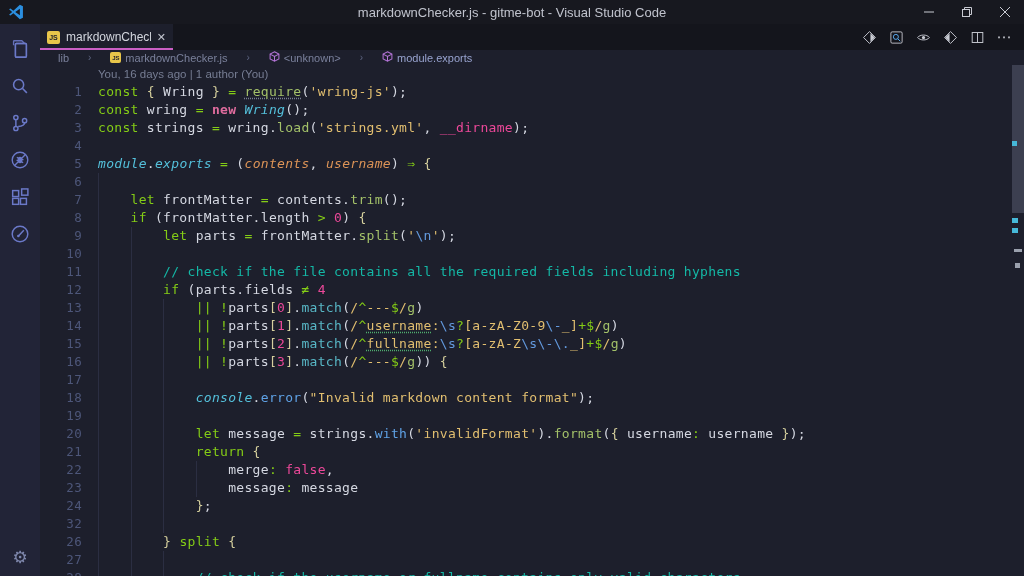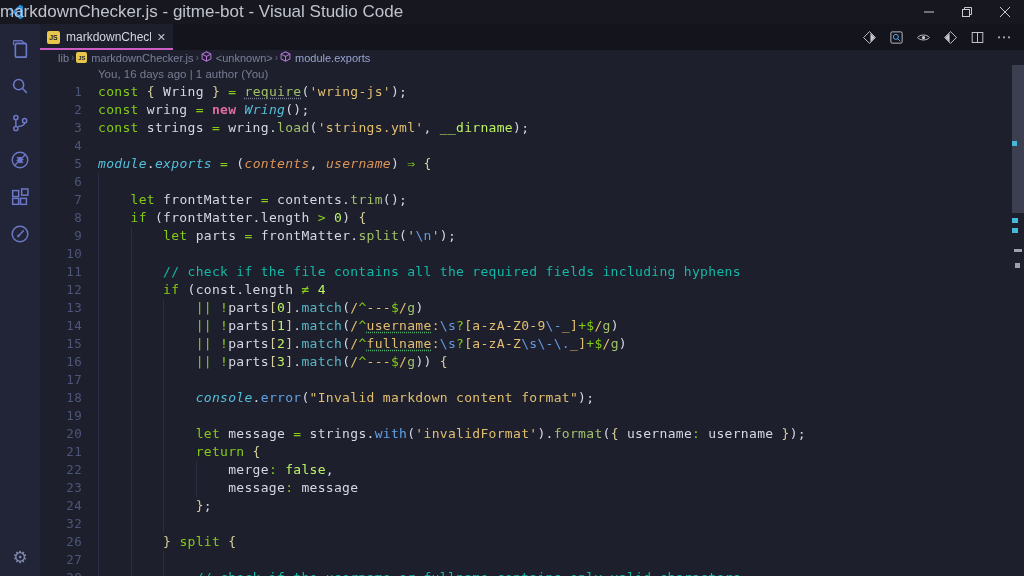--- a/index.html
+++ b/index.html
@@ -3,22 +3,22 @@
 <meta charset="utf-8">
 <style>
   * { margin:0; padding:0; box-sizing:border-box; }
   html,body { width:1024px; height:576px; overflow:hidden; background:#1d1f2c;
               font-family:"Liberation Sans", sans-serif; }
 
   
   .titlebar { position:relative; height:24px; background:#17181f;
               display:flex; align-items:center; }
   .logo { width:16px; height:16px; margin-left:8px; flex:0 0 auto; }
-  .title { position:absolute; left:0; right:0; text-align:left;
-           font-size:17px; color:#c0c3cd; pointer-events:none; }
+  .title { position:absolute; left:0; right:0; text-align:center;
+           font-size:13px; color:#c0c3cd; pointer-events:none; }
   .win-controls { margin-left:auto; display:flex; height:100%; }
   .win-btn { width:38px; height:100%; display:flex; align-items:center;
              justify-content:center; color:#c9cbd3; }
   .win-btn svg { width:10px; height:10px; }
 
   
   .main { display:flex; height:552px; }
   .activitybar { width:40px; background:#222437; display:flex; flex-direction:column;
                  align-items:center; padding-top:6px; flex:0 0 auto; }
   .ab-item { width:40px; height:37px; display:flex; align-items:center;
@@ -40,21 +40,21 @@
               font-size:7px; font-weight:bold; color:#1d1f2c; flex:0 0 auto; }
   .tab-label { font-size:12px; color:#d3d6de; white-space:nowrap; overflow:hidden; }
   .tab-close { margin-left:auto; color:#c2c5cf; font-size:11px; line-height:1; }
   .editor-actions { margin-left:auto; display:flex; align-items:center; gap:7px;
                     padding-right:10px; color:#caccd4; }
   .ea-btn { width:20px; height:20px; display:flex; align-items:center; justify-content:center; }
   .ea-btn svg { width:15px; height:15px; }
 
   
   .breadcrumbs { height:15px; background:#1d1f2c; display:flex; align-items:center;
-                 padding-left:18px; gap:2px; font-size:11px; color:#7a809b; }
+                 padding-left:18px; gap:19px; font-size:11px; color:#7a809b; }
   .bc-item { display:flex; align-items:center; gap:4px; white-space:nowrap; }
   .bc-sep { color:#5d6480; font-size:10px; }
   .bc-js { width:11px; height:11px; font-size:6px; }
   .bc-sym svg { width:11px; height:11px; }
   .bc-last { color:#98a3cf; }
 
   
   .editor { position:relative; flex:1; background:#1d1f2c; overflow:hidden;
             font-family:"DejaVu Sans Mono", monospace; font-size:13px; letter-spacing:0.31px; }
   .blame { height:18px; line-height:18px; padding-left:58px;
@@ -71,21 +71,21 @@
   .tk-w  { color:#d5d8e2; }
   .tk-y  { color:#e2bf70; }
   .tk-ysp{ color:#e2bf70; text-decoration:underline dotted #4fae6e; text-underline-offset:2px; }
   .tk-e  { color:#639ade; }
   .tk-g  { color:#a3c169; }
   .tk-rq { color:#a3c169; text-decoration:underline dotted #7a8096; text-underline-offset:2px; }
   .tk-c  { color:#58b7c6; }
   .tk-b  { color:#5fa2e6; }
   .tk-ic { color:#54c0db; font-style:italic; }
   .tk-io { color:#dd9457; font-style:italic; }
-  .tk-p  { color:#bef264;margin-top:8px; }
+  .tk-p  { color:#ec4899;margin-top:8px; }
   .tk-br { color:#d5cf9d; }
   .tk-cm { color:#14b8a6; }
 
   
   .ruler { position:absolute; top:0; right:0; width:12px; bottom:0; }
   .thumb { position:absolute; left:0; width:12px; top:0; height:148px;
            background:rgba(110,116,140,0.38); }
   .mark { position:absolute; }
 </style>
 </head>
@@ -249,21 +249,21 @@
           <div class="line"><span class="ln">2</span><span class="lc"><span class="tk-k">const</span><span class="tk-w"> wring </span><span class="tk-k">=</span><span class="tk-w"> </span><span class="tk-kb">new</span><span class="tk-w"> </span><span class="tk-ic">Wring</span><span class="tk-w">();</span></span></div>
           <div class="line"><span class="ln">3</span><span class="lc"><span class="tk-k">const</span><span class="tk-w"> strings </span><span class="tk-k">=</span><span class="tk-w"> wring.</span><span class="tk-g">load</span><span class="tk-w">(</span><span class="tk-y">'strings.yml'</span><span class="tk-w">, </span><span class="tk-p">__dirname</span><span class="tk-w">);</span></span></div>
           <div class="line"><span class="ln">4</span><span class="lc"></span></div>
           <div class="line"><span class="ln">5</span><span class="lc"><span class="tk-ic">module</span><span class="tk-w">.</span><span class="tk-ic">exports</span><span class="tk-w"> </span><span class="tk-k">=</span><span class="tk-w"> (</span><span class="tk-io">contents</span><span class="tk-w">, </span><span class="tk-io">username</span><span class="tk-w">) </span><span class="tk-k">⇒</span><span class="tk-w"> </span><span class="tk-br">{</span></span></div>
           <div class="line"><span class="ln">6</span><i class="guide" style="left: 58px;"></i><span class="lc"></span></div>
           <div class="line"><span class="ln">7</span><i class="guide" style="left: 58px;"></i><span class="lc"><span class="tk-w">    </span><span class="tk-k">let</span><span class="tk-w"> frontMatter </span><span class="tk-k">=</span><span class="tk-w"> contents.</span><span class="tk-g">trim</span><span class="tk-w">();</span></span></div>
           <div class="line"><span class="ln">8</span><i class="guide" style="left: 58px;"></i><span class="lc"><span class="tk-w">    </span><span class="tk-k">if</span><span class="tk-w"> (frontMatter.length </span><span class="tk-k">&gt;</span><span class="tk-w"> </span><span class="tk-p">0</span><span class="tk-w">) </span><span class="tk-br">{</span></span></div>
           <div class="line"><span class="ln">9</span><i class="guide" style="left: 58px;"></i><i class="guide" style="left: 90.56px;"></i><span class="lc"><span class="tk-w">        </span><span class="tk-k">let</span><span class="tk-w"> parts </span><span class="tk-k">=</span><span class="tk-w"> frontMatter.</span><span class="tk-g">split</span><span class="tk-w">(</span><span class="tk-y">'</span><span class="tk-e">\n</span><span class="tk-y">'</span><span class="tk-w">);</span></span></div>
           <div class="line"><span class="ln">10</span><i class="guide" style="left: 58px;"></i><i class="guide" style="left: 90.56px;"></i><span class="lc"></span></div>
           <div class="line"><span class="ln">11</span><i class="guide" style="left: 58px;"></i><i class="guide" style="left: 90.56px;"></i><span class="lc"><span class="tk-w">        </span><span class="tk-cm">// check if the file contains all the required fields including hyphens</span></span></div>
-          <div class="line"><span class="ln">12</span><i class="guide" style="left: 58px;"></i><i class="guide" style="left: 90.56px;"></i><span class="lc"><span class="tk-w">        </span><span class="tk-k">if</span><span class="tk-w"> (const.length </span><span class="tk-k">≠</span><span class="tk-w"> </span><span class="tk-p">4</span></span></div>
+          <div class="line"><span class="ln">12</span><i class="guide" style="left: 58px;"></i><i class="guide" style="left: 90.56px;"></i><span class="lc"><span class="tk-w">        </span><span class="tk-k">if</span><span class="tk-w"> (parts.fields </span><span class="tk-k">≠</span><span class="tk-w"> </span><span class="tk-p">4</span></span></div>
           <div class="line"><span class="ln">13</span><i class="guide" style="left: 58px;"></i><i class="guide" style="left: 90.56px;"></i><i class="guide" style="left: 123.12px;"></i><span class="lc"><span class="tk-w">            </span><span class="tk-k">|| !</span><span class="tk-w">parts</span><span class="tk-br">[</span><span class="tk-p">0</span><span class="tk-br">]</span><span class="tk-w">.</span><span class="tk-c">match</span><span class="tk-w">(</span><span class="tk-y">/</span><span class="tk-k">^</span><span class="tk-y">---</span><span class="tk-k">$</span><span class="tk-y">/</span><span class="tk-g">g</span><span class="tk-w">)</span></span></div>
           <div class="line"><span class="ln">14</span><i class="guide" style="left: 58px;"></i><i class="guide" style="left: 90.56px;"></i><i class="guide" style="left: 123.12px;"></i><span class="lc"><span class="tk-w">            </span><span class="tk-k">|| !</span><span class="tk-w">parts</span><span class="tk-br">[</span><span class="tk-p">1</span><span class="tk-br">]</span><span class="tk-w">.</span><span class="tk-c">match</span><span class="tk-w">(</span><span class="tk-y">/</span><span class="tk-k">^</span><span class="tk-ysp">username</span><span class="tk-y">:</span><span class="tk-e">\s</span><span class="tk-k">?</span><span class="tk-y">[a-zA-Z0-9</span><span class="tk-e">\-</span><span class="tk-y">_]</span><span class="tk-k">+$</span><span class="tk-y">/</span><span class="tk-g">g</span><span class="tk-w">)</span></span></div>
           <div class="line"><span class="ln">15</span><i class="guide" style="left: 58px;"></i><i class="guide" style="left: 90.56px;"></i><i class="guide" style="left: 123.12px;"></i><span class="lc"><span class="tk-w">            </span><span class="tk-k">|| !</span><span class="tk-w">parts</span><span class="tk-br">[</span><span class="tk-p">2</span><span class="tk-br">]</span><span class="tk-w">.</span><span class="tk-c">match</span><span class="tk-w">(</span><span class="tk-y">/</span><span class="tk-k">^</span><span class="tk-ysp">fullname</span><span class="tk-y">:</span><span class="tk-e">\s</span><span class="tk-k">?</span><span class="tk-y">[a-zA-Z</span><span class="tk-e">\s</span><span class="tk-e">\-</span><span class="tk-e">\.</span><span class="tk-y">_]</span><span class="tk-k">+$</span><span class="tk-y">/</span><span class="tk-g">g</span><span class="tk-w">)</span></span></div>
           <div class="line"><span class="ln">16</span><i class="guide" style="left: 58px;"></i><i class="guide" style="left: 90.56px;"></i><i class="guide" style="left: 123.12px;"></i><span class="lc"><span class="tk-w">            </span><span class="tk-k">|| !</span><span class="tk-w">parts</span><span class="tk-br">[</span><span class="tk-p">3</span><span class="tk-br">]</span><span class="tk-w">.</span><span class="tk-c">match</span><span class="tk-w">(</span><span class="tk-y">/</span><span class="tk-k">^</span><span class="tk-y">---</span><span class="tk-k">$</span><span class="tk-y">/</span><span class="tk-g">g</span><span class="tk-w">)) </span><span class="tk-br">{</span></span></div>
           <div class="line"><span class="ln">17</span><i class="guide" style="left: 58px;"></i><i class="guide" style="left: 90.56px;"></i><i class="guide" style="left: 123.12px;"></i><span class="lc"></span></div>
           <div class="line"><span class="ln">18</span><i class="guide" style="left: 58px;"></i><i class="guide" style="left: 90.56px;"></i><i class="guide" style="left: 123.12px;"></i><span class="lc"><span class="tk-w">            </span><span class="tk-ic">console</span><span class="tk-w">.</span><span class="tk-b">error</span><span class="tk-w">(</span><span class="tk-y">"Invalid markdown content format"</span><span class="tk-w">);</span></span></div>
           <div class="line"><span class="ln">19</span><i class="guide" style="left: 58px;"></i><i class="guide" style="left: 90.56px;"></i><i class="guide" style="left: 123.12px;"></i><span class="lc"></span></div>
           <div class="line"><span class="ln">20</span><i class="guide" style="left: 58px;"></i><i class="guide" style="left: 90.56px;"></i><i class="guide" style="left: 123.12px;"></i><span class="lc"><span class="tk-w">            </span><span class="tk-k">let</span><span class="tk-w"> message </span><span class="tk-k">=</span><span class="tk-w"> strings.</span><span class="tk-b">with</span><span class="tk-w">(</span><span class="tk-y">'invalidFormat'</span><span class="tk-w">).</span><span class="tk-g">format</span><span class="tk-w">(</span><span class="tk-br">{</span><span class="tk-w"> username</span><span class="tk-k">:</span><span class="tk-w"> username </span><span class="tk-br">}</span><span class="tk-w">);</span></span></div>
           <div class="line"><span class="ln">21</span><i class="guide" style="left: 58px;"></i><i class="guide" style="left: 90.56px;"></i><i class="guide" style="left: 123.12px;"></i><span class="lc"><span class="tk-w">            </span><span class="tk-k">return</span><span class="tk-w"> </span><span class="tk-br">{</span></span></div>
           <div class="line"><span class="ln">22</span><i class="guide" style="left: 58px;"></i><i class="guide" style="left: 90.56px;"></i><i class="guide" style="left: 123.12px;"></i><i class="guide" style="left: 155.68px;"></i><span class="lc"><span class="tk-w">                merge</span><span class="tk-k">:</span><span class="tk-w"> </span><span class="tk-p">false</span><span class="tk-w">,</span></span></div>

